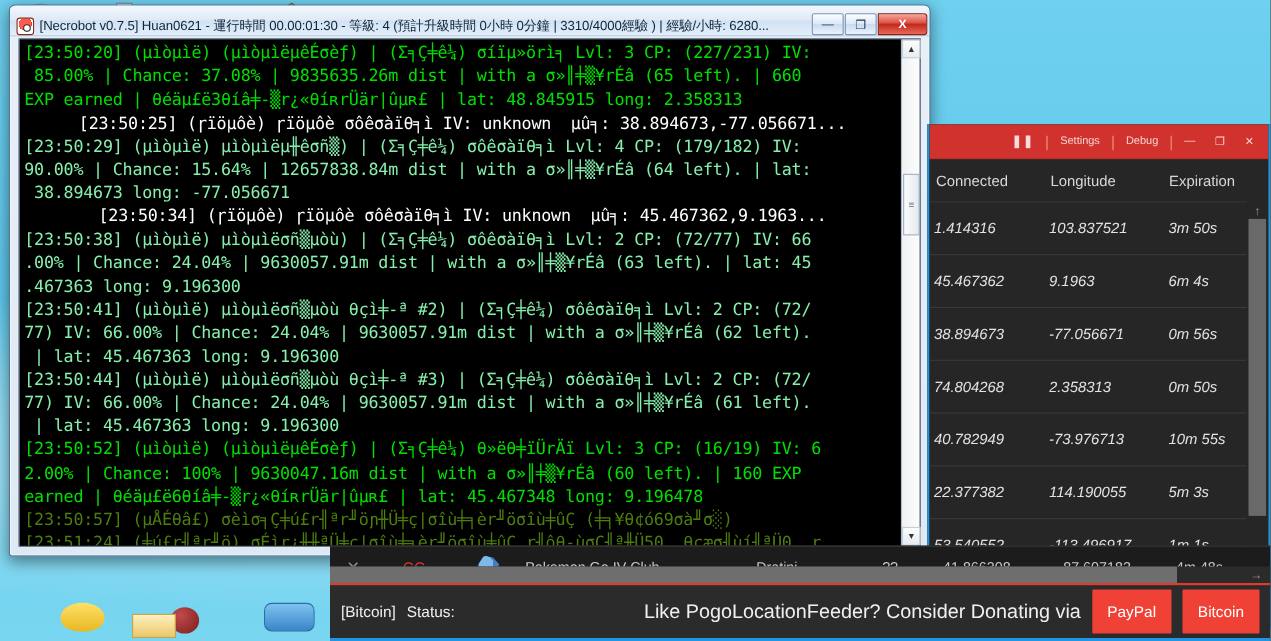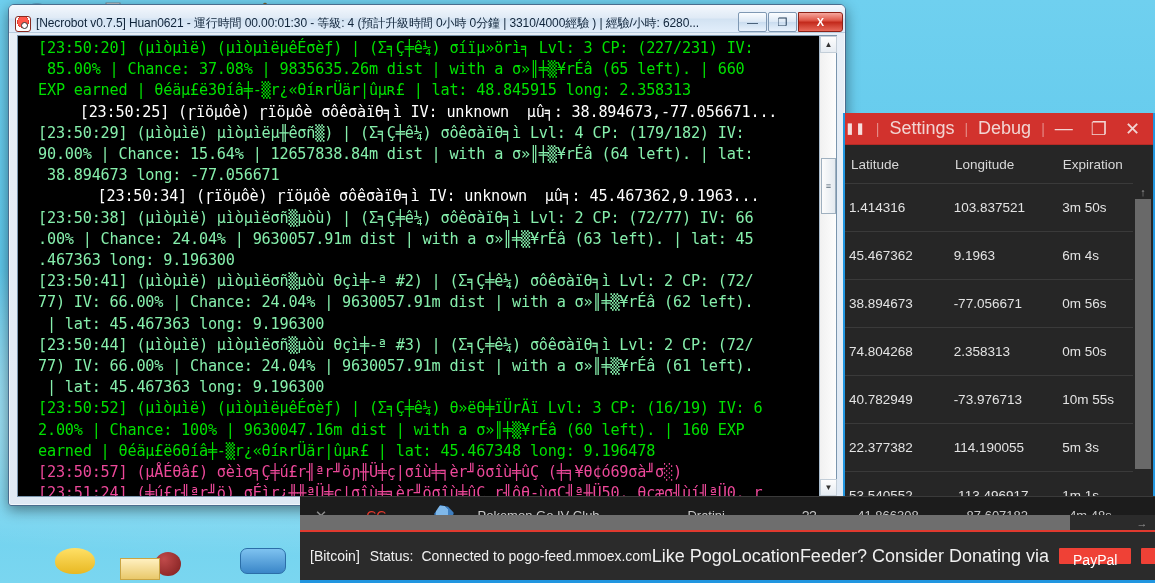--- a/index.html
+++ b/index.html
@@ -109,31 +109,31 @@
   #nb-console-wrap {
     position: absolute; left: 8px; top: 30px; right: 8px; bottom: 8px;
     background: #000;
     border: 1px solid #7a95ad;
     display: flex;
   }
   #nb-console {
     flex: 1 1 auto;
     background: #000;
     overflow: hidden;
-    padding: 2px 0 0 20px;
+    padding: 2px 0 0 4px;
     font-family: "DejaVu Sans Mono", "Liberation Mono", monospace;
     font-size: 15.2px;
     line-height: 21.2px;
     letter-spacing: -0.2px;
     white-space: pre;
   }
   .ln-green { color: #00e000; }
   .ln-red   { color: #86efac; }
   .ln-white { color: #ffffff; text-align: center; }
-  .ln-cyan  { color: #ec4899; }
+  .ln-cyan  { color: #4d7c0f; }
 
   
   #nb-scroll {
     width: 17px; flex: 0 0 17px;
     background: linear-gradient(90deg,#f1f1f1,#fdfdfd);
     border-left: 1px solid #a9bccd;
     position: relative;
   }
   .sb-arrow {
     position: absolute; left: 0; width: 17px; height: 17px;
@@ -163,21 +163,21 @@
   }
   #pogo-title {
     height: 32px;
     background: #d2322d;
     display: flex; align-items: center; justify-content: flex-end;
     padding-right: 4px; gap: 0px;
     border-bottom: 1px solid #b52b26;
   }
   .pg-tbtn {
     color: #f2d5d3;
-    font-size: 18px;
+    font-size: 10px;
     padding: 0 9px;
     height: 30px;
     display: flex; align-items: center;
     white-space: nowrap;
   }
   .pg-sep { color: #e58a86; font-size: 14px; padding: 0 1px; }
   .pg-pause { letter-spacing: 1px; font-size: 11px; font-weight: bold; color:#f7dedd; }
 
   #pogo-body {
     position: absolute; left: 0; right: 0; top: 32px; bottom: 0;
@@ -194,20 +194,21 @@
   }
   #pogo-headrow .th { white-space: nowrap; overflow: hidden; }
   .col-lat  { width: 110px; padding-left: 4px; }
   .col-lng  { width: 110px; }
   .col-exp  { width: 92px; }
 
   #pogo-rows {
     flex: 1 1 auto;
     overflow: hidden;
     position: relative;
+    font-style: italic;
   }
   .pg-row {
     display: flex; align-items: center;
     height: 48px;
     border-top: 1px solid #3a3a3a;
     color: #e3e3e3;
     font-size: 13.5px;
     background: #262626;
   }
   .pg-row .td { white-space: nowrap; overflow: hidden; }
@@ -264,21 +265,21 @@
     position: absolute; left: 300px; top: 530px; width: 855px; height: 53px;
     background: #2b2b2b;
     display: flex; align-items: center;
     color: #f0f0f0; font-size: 14px;
     padding-left: 10px;
     border-top: 2px solid #e03a2f;
     border-bottom: 3px solid #2196e0;
   }
   #pogo-botstrip .b-txt { white-space: nowrap; }
   #pogo-botstrip .donate-text { margin-left: auto; margin-right: 10px; font-size: 18px; }
-  #pogo-botstrip .donate-btn { height: 16px; padding: 4px 14px; font-size: 14px; margin-right: 10px; }
+  #pogo-botstrip .donate-btn { height: 40px; padding: 4px 14px; font-size: 14px; margin-right: 10px; }
 
   .pgicon {
     display:inline-block; width: 20px; height: 18px;
     background: radial-gradient(circle at 40% 40%, #7fb8ea 0 40%, #3f7fc0 40% 70%, #2a5f95 70% 100%);
     clip-path: polygon(30% 0%, 70% 10%, 100% 45%, 78% 100%, 25% 92%, 0% 50%);
   }
 </style>
 </head>
 <body>
 
@@ -364,21 +365,21 @@
     <div class="pg-sep">|</div>
     <div class="pg-tbtn">Debug</div>
     <div class="pg-sep">|</div>
     <div class="pg-tbtn">—</div>
     <div class="pg-tbtn">❐</div>
     <div class="pg-tbtn">✕</div>
   </div>
 
   <div id="pogo-body">
     <div id="pogo-headrow">
-      <div class="th col-lat">Latitude</div>
+      <div class="th col-lat">Connected</div>
       <div class="th col-lng">Longitude</div>
       <div class="th col-exp">Expiration</div>
     </div>
 
     <div id="pogo-rows">
       <div class="pg-row">
         <div class="td col-lat">1.414316</div>
         <div class="td col-lng">103.837521</div>
         <div class="td col-exp">3m 50s</div>
       </div>
@@ -435,17 +436,16 @@
 </div>
 
 <div style="position:absolute;left:300px;top:515px;width:855px;height:16px;background:#2b2b2b;">
   <div style="position:absolute;left:0;top:0;bottom:0;width:770px;background:#6e6e6e;"></div>
   <div style="position:absolute;right:4px;top:0;bottom:0;width:18px;color:#9b9b9b;font-size:11px;display:flex;align-items:center;justify-content:center;">→</div>
 </div>
 
 <div id="pogo-botstrip">
   <span class="b-txt">[Bitcoin]</span>
   <span class="b-txt" style="margin-left:10px;">Status:</span>
-  <span class="b-txt" style="margin-left:8px;">Connected to pogo-feed.mmoex.com</span>
   <span class="donate-text">Like PogoLocationFeeder? Consider Donating via</span>
   <button class="donate-btn">PayPal</button>
   <button class="donate-btn">Bitcoin</button>
 </div>
 
 </body></html>

